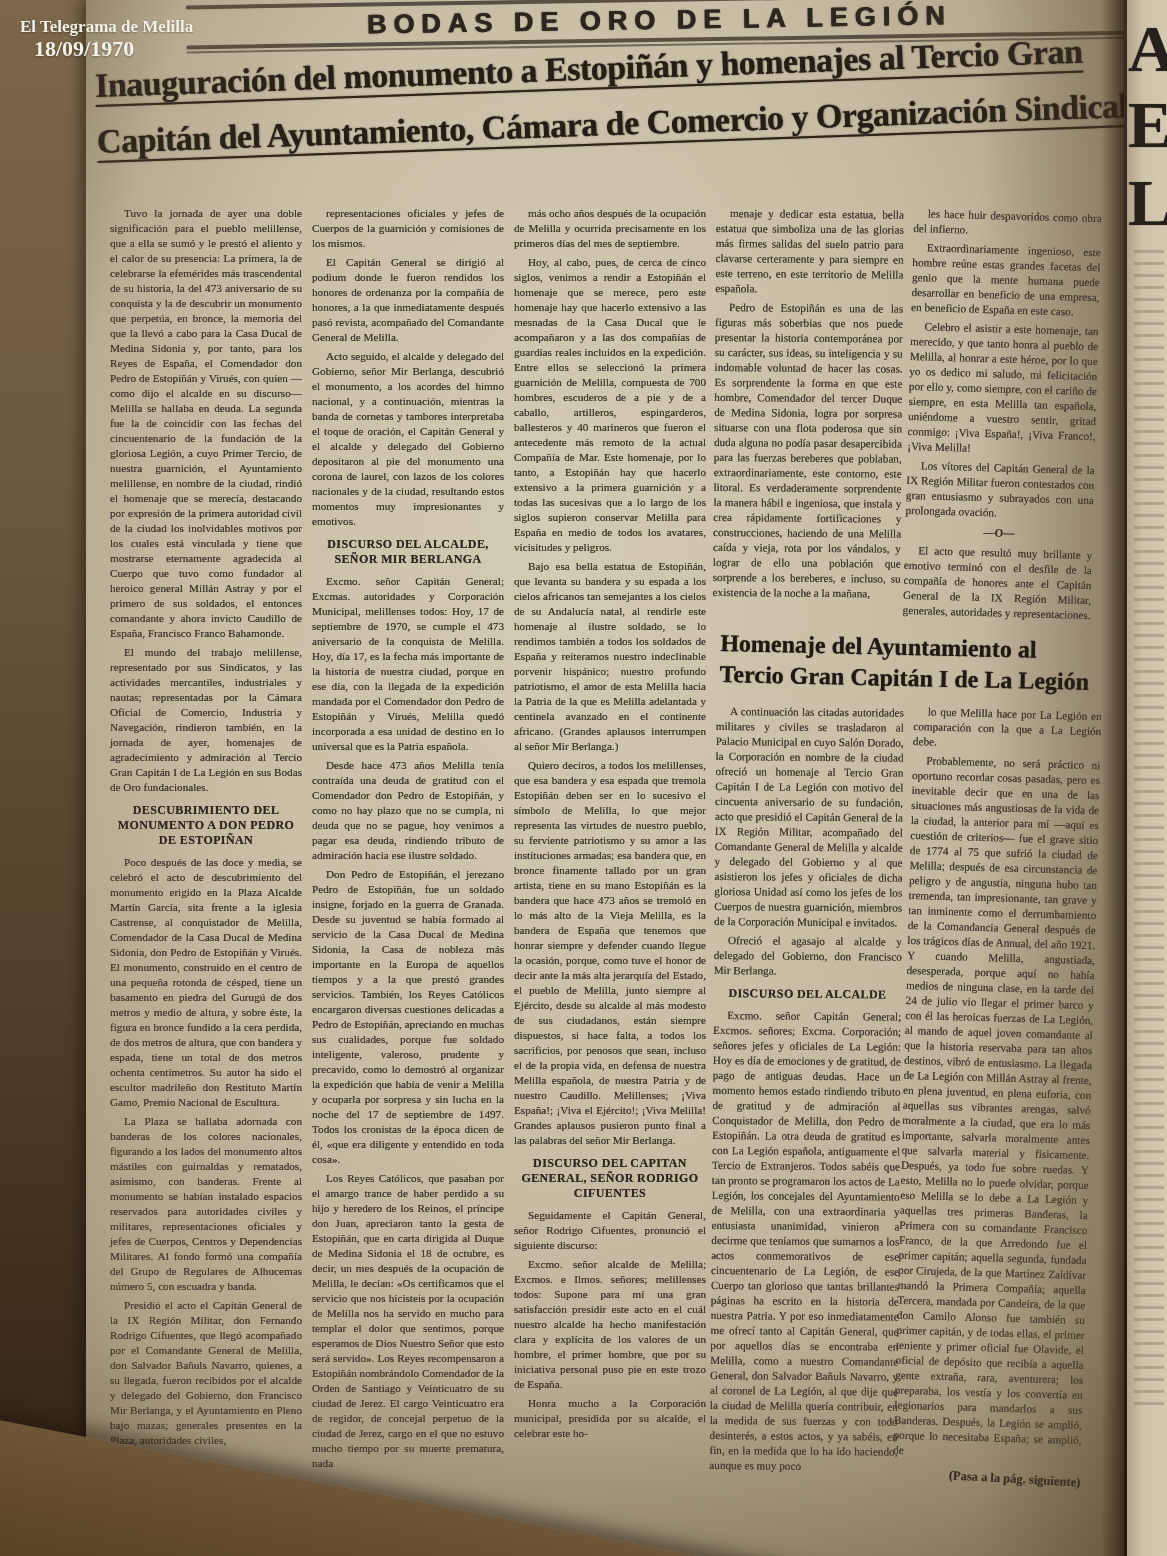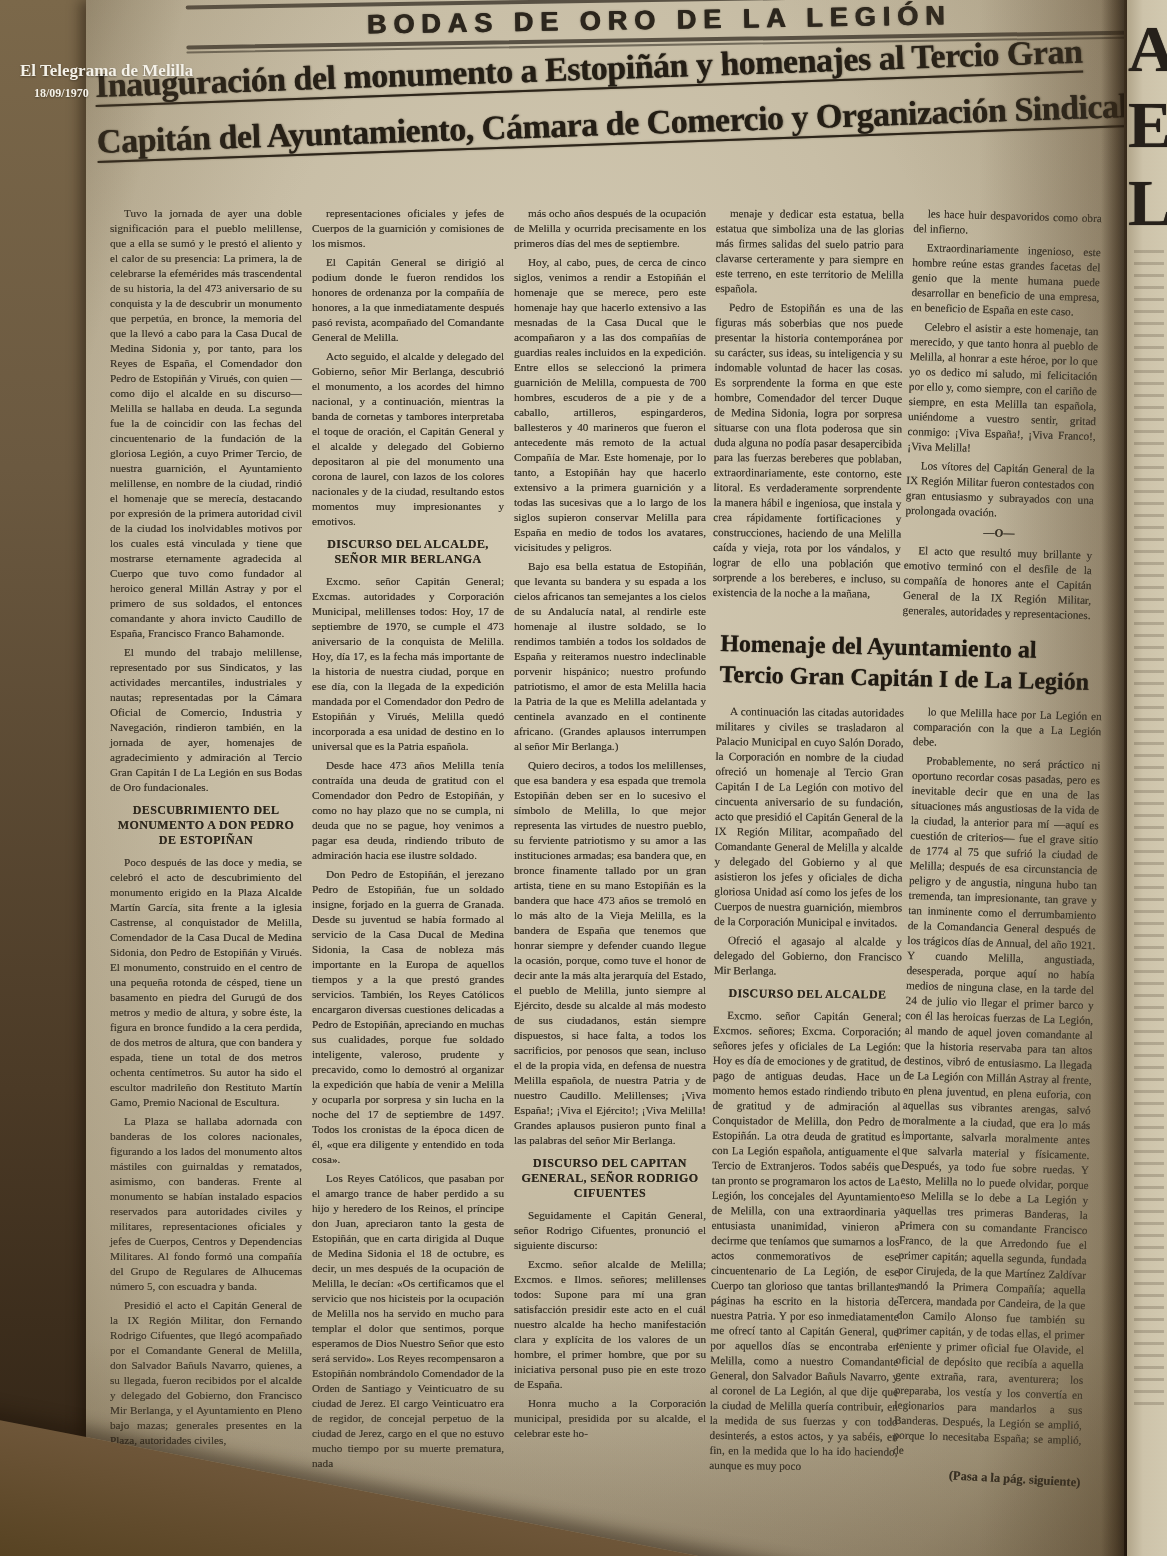--- a/index.html
+++ b/index.html
@@ -10,22 +10,22 @@
     background:
       linear-gradient(105deg,rgba(90,75,50,.28) 0%,rgba(0,0,0,0) 7%),
       linear-gradient(to right,rgba(0,0,0,0) 86%,rgba(80,62,40,.42) 100%),
       linear-gradient(to bottom,rgba(0,0,0,0) 86%,rgba(70,52,30,.30) 100%),
       radial-gradient(ellipse at 45% 35%,#d4cbb4 0%,#c8bea6 42%,#b7ac92 76%,#a4997d 100%);
     box-shadow:-6px 0 12px rgba(20,12,5,.45);}
   .vignette{position:absolute;inset:0;z-index:15;pointer-events:none;
     background:radial-gradient(ellipse at 50% 42%,rgba(255,250,235,0) 55%,rgba(120,100,70,.16) 82%,rgba(90,72,45,.34) 100%);}
 
   .label{position:absolute;left:20px;top:16px;z-index:40;color:#f4f1e8;font-weight:bold;
-    font-size:17px;line-height:22px;text-shadow:0 1px 2px rgba(0,0,0,.35);margin-top:44px;}
-  .label .date{display:block;margin-left:14px;font-size:12px;}
+    font-size:17px;line-height:22px;text-shadow:0 1px 2px rgba(0,0,0,.35);}
+  .label .date{display:block;margin-left:14px;font-size:22px;}
 
   .banner{position:absolute;left:100px;top:-2px;width:946px;transform:rotate(-0.9deg);color:#2c261d;z-index:5;}
   .banner .rule{height:4px;background:#2c261d;opacity:.72;border-radius:2px;}
   .banner .rule.thin{height:2px;margin-top:2px;opacity:.55;}
   .banner .title{font-family:"Liberation Sans",sans-serif;font-weight:bold;font-size:27px;
     letter-spacing:7px;text-align:center;padding:3px 0 2px;white-space:nowrap;
     text-shadow:1px 0 0 currentColor,0 0 2px rgba(44,38,29,.45);}
 
   .headline{position:absolute;left:10px;top:58px;width:1060px;transform:rotate(-2deg);
     transform-origin:left center;color:#241e15;font-weight:bold;font-size:34px;line-height:56px;

